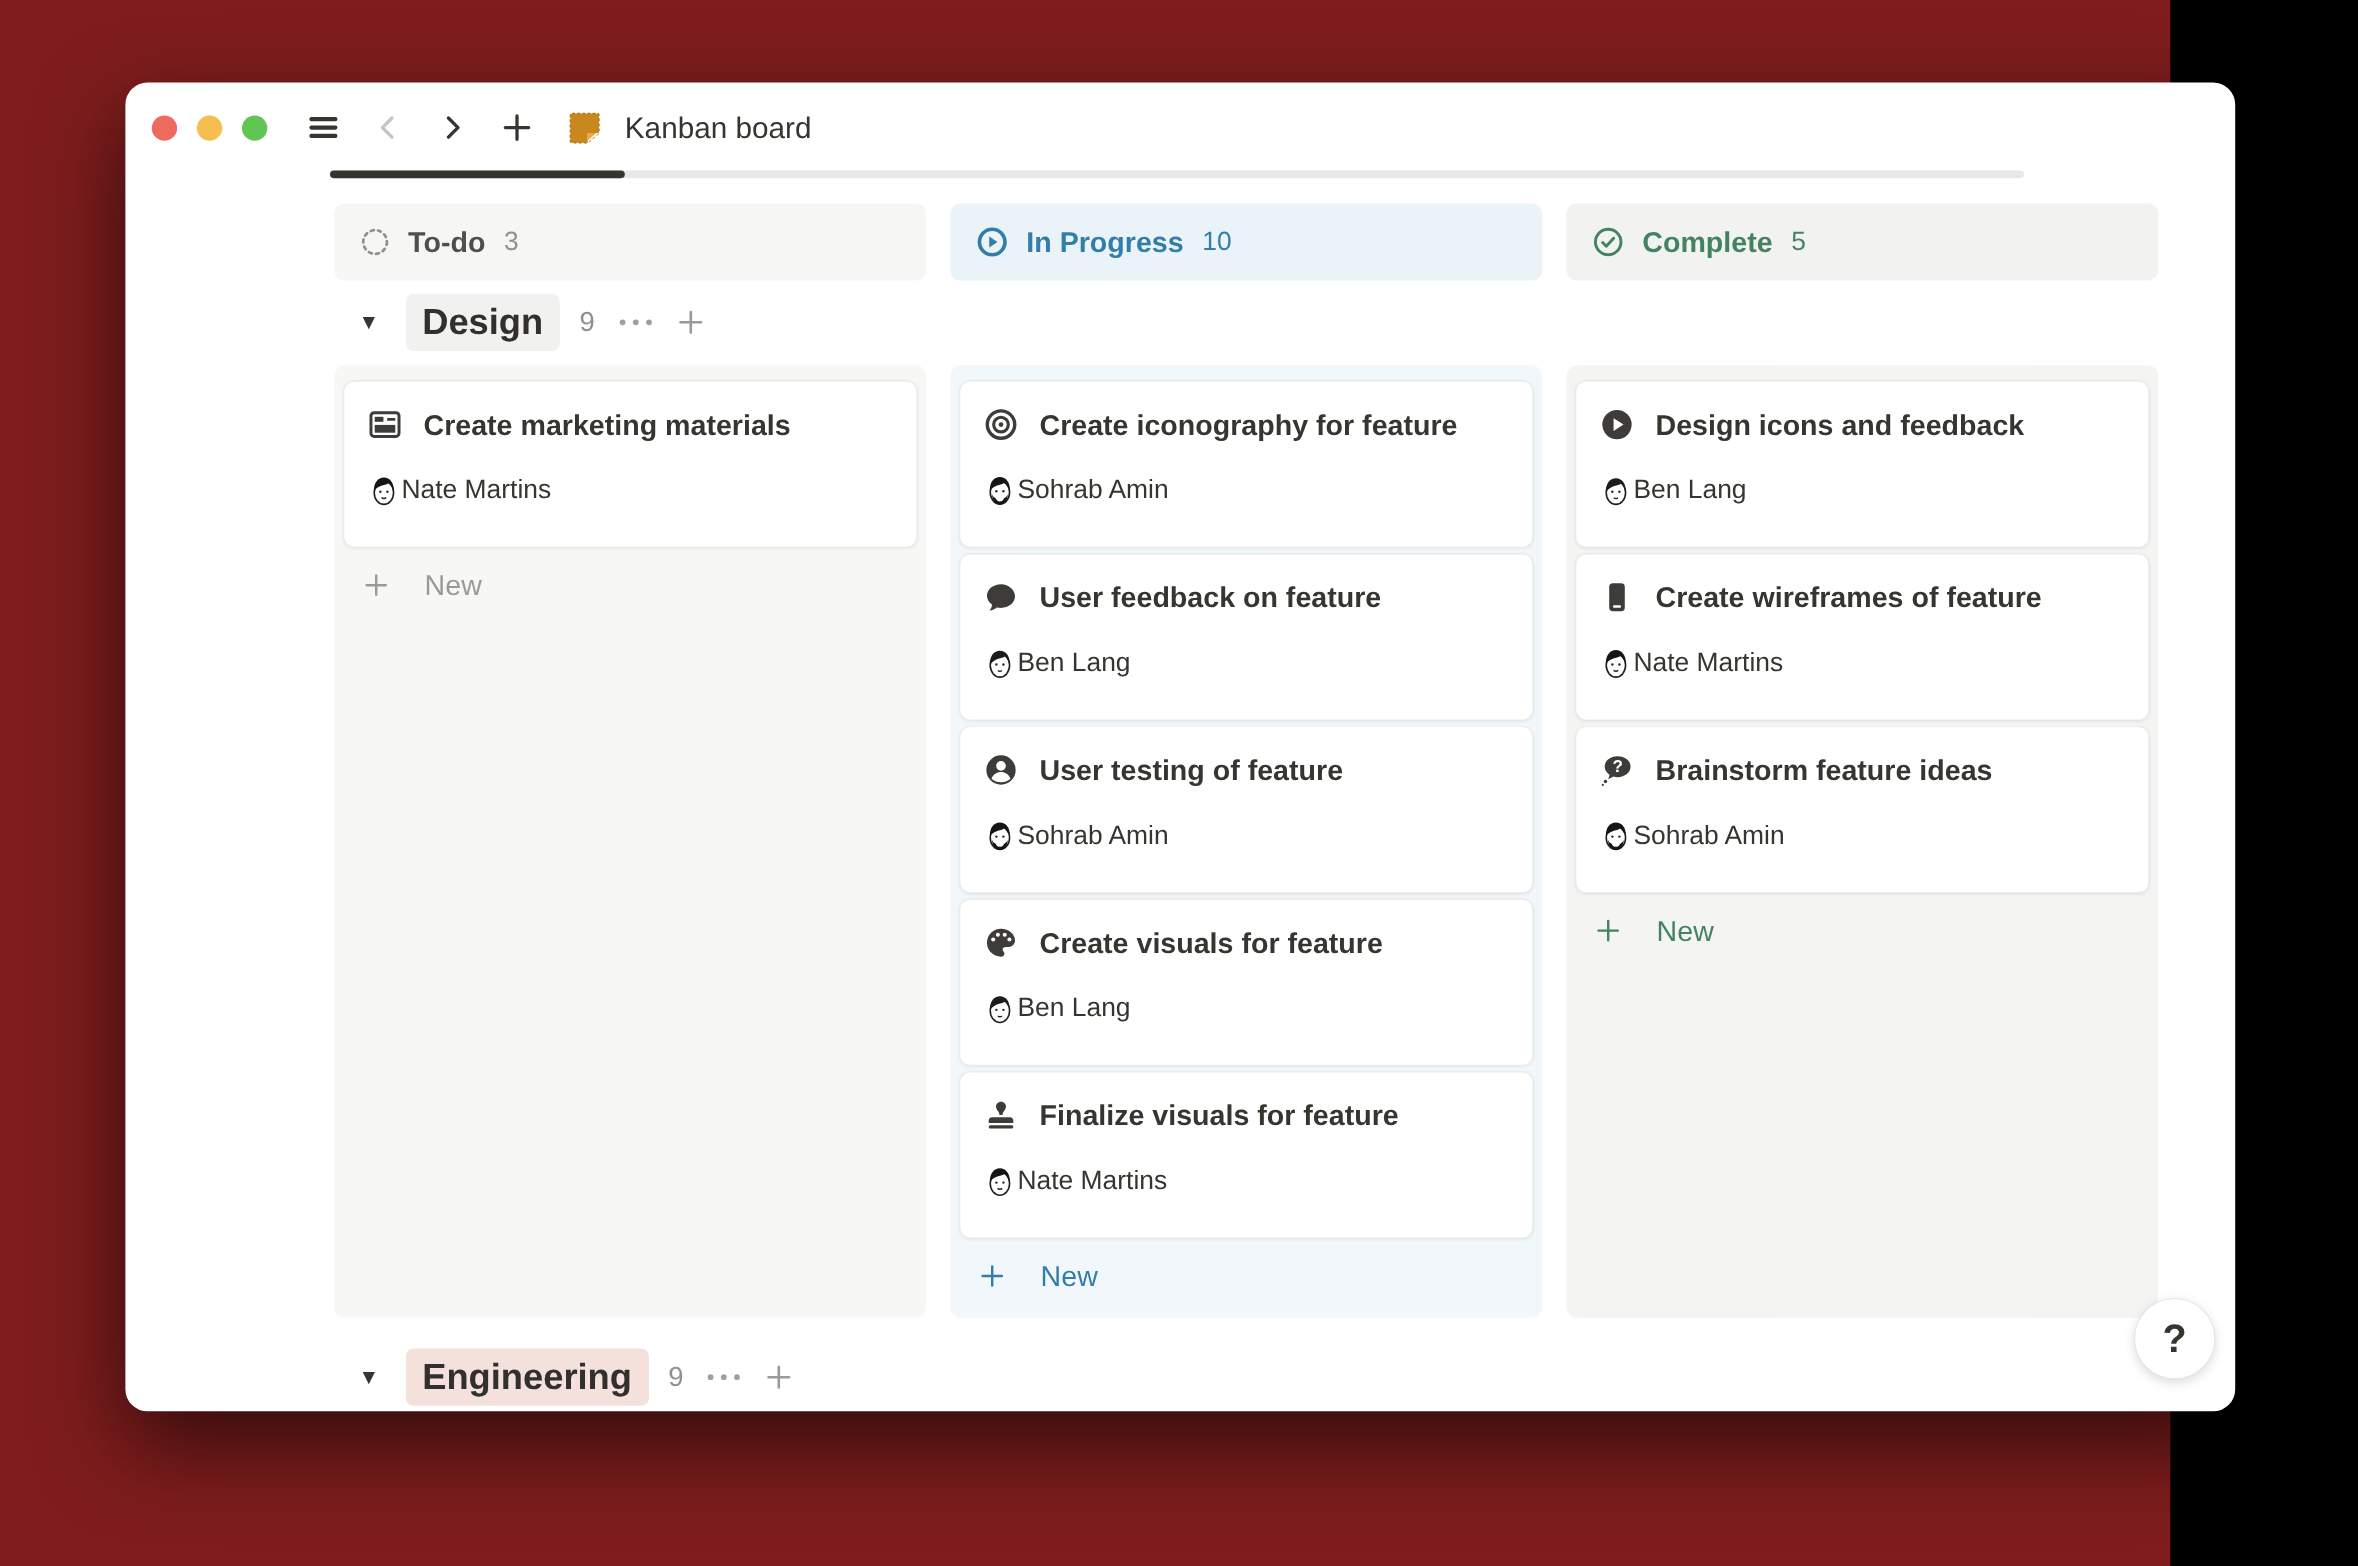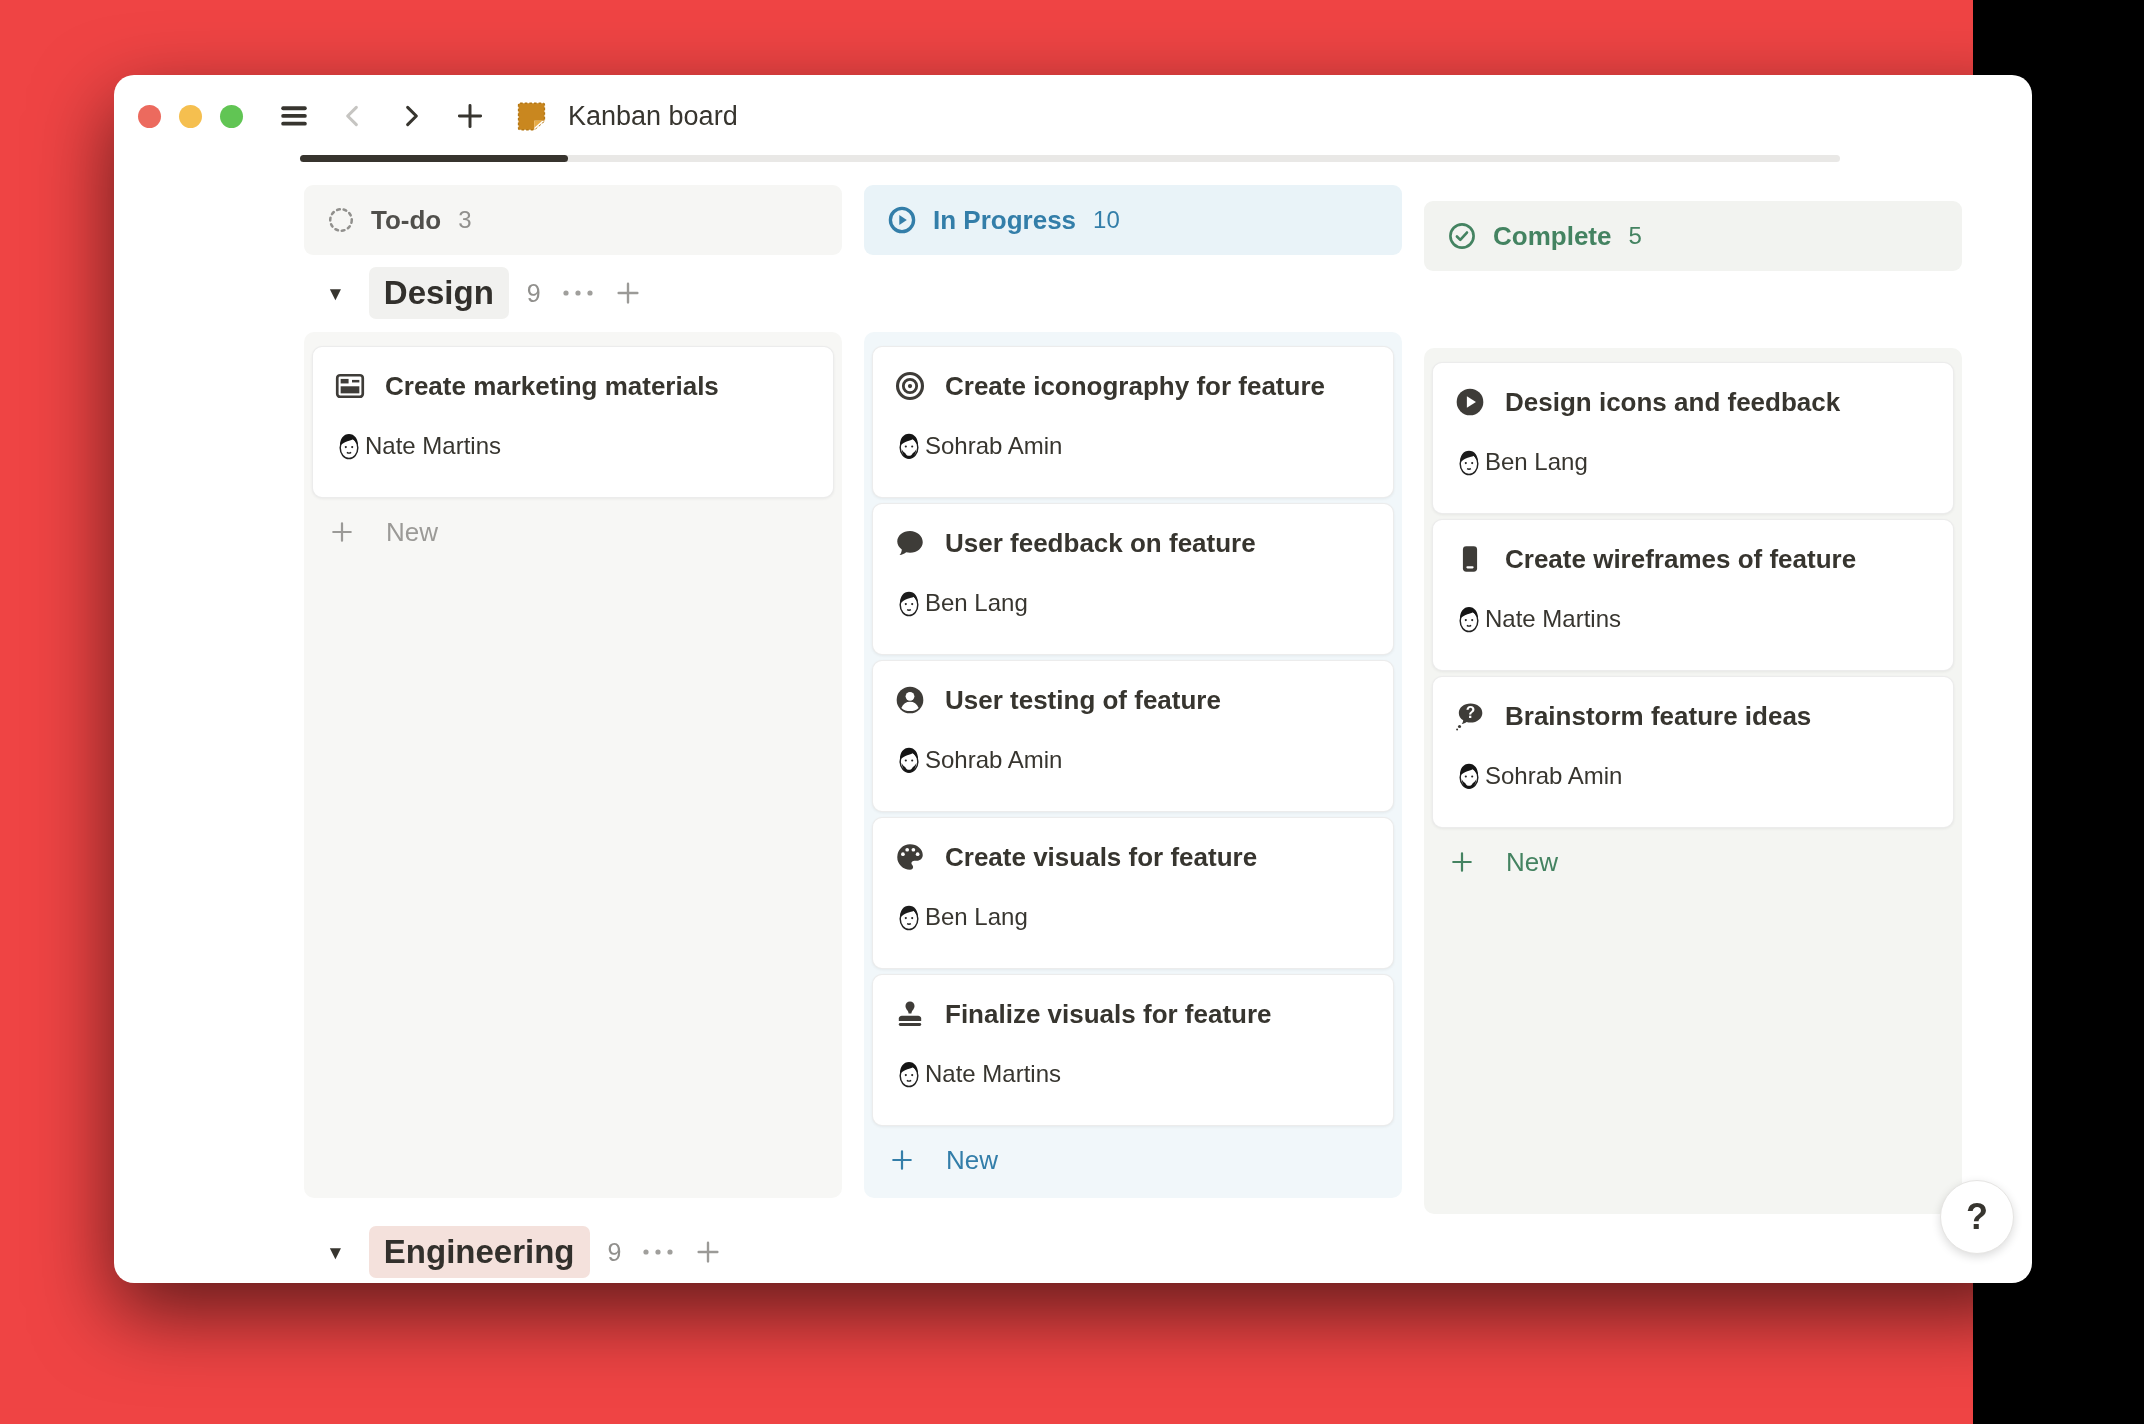--- a/index.html
+++ b/index.html
@@ -1,17 +1,17 @@
 <!DOCTYPE html>
 <html><head>
 <meta charset="utf-8">
 <style>
   html,body{margin:0;padding:0;background:#000;}
   body{width:2144px;height:1424px;overflow:hidden;font-family:"Liberation Sans",sans-serif;}
-  #stage{position:relative;width:1973px;height:1424px;background:#ef4444;}
+  #stage{position:relative;width:1973px;height:1424px;background:#7f1d1d;}
   .window{position:absolute;left:114px;top:75px;width:1918px;height:1208px;background:#ffffff;
           border-radius:20px;overflow:hidden;box-shadow:0 30px 80px rgba(0,0,0,.6);}
 
   
   .titlebar{position:absolute;left:0;top:0;width:100%;height:82px;display:flex;align-items:center;
             justify-content:space-between;box-sizing:border-box;padding:0 36px 0 24px;}
   .tb-left,.tb-right{display:flex;align-items:center;}
   .traffic{display:flex;align-items:center;gap:18px;margin-right:34px;}
   .light{width:23px;height:23px;border-radius:50%;}
   .light.red{background:#ec6a5e;}
@@ -320,21 +320,21 @@
               <span class="new-plus">
                 <svg width="28" height="28" viewBox="0 0 24 24">
                   <path d="M12 4.5v15M4.5 12h15" fill="none" stroke="#337ea9" stroke-width="1.9" stroke-linecap="round"></path>
                 </svg>
               </span>
               <span>New</span>
             </div>
           </div>
         </div>
         <div class="column" style="left: 1310px;">
-          <div class="col-header" style="background: rgb(242, 243, 240); margin-top: 16px;">
+          <div class="col-header" style="background: rgb(242, 243, 240);">
             <span class="hdr-icon">
               <svg width="32" height="32" viewBox="0 0 24 24">
                 <circle cx="12" cy="12" r="8.7" fill="none" stroke="#448361" stroke-width="2"></circle>
                 <path d="M8.2 12.4l2.5 2.5 5-5.5" fill="none" stroke="#448361" stroke-width="2" stroke-linecap="round" stroke-linejoin="round"></path>
               </svg>
             </span>
             <span class="col-label" style="color: rgb(68, 131, 97);">Complete</span>
             <span class="col-count" style="color: rgb(68, 131, 97);">5</span>
           </div>
           <div class="col-body" style="background: rgb(244, 245, 242);">

